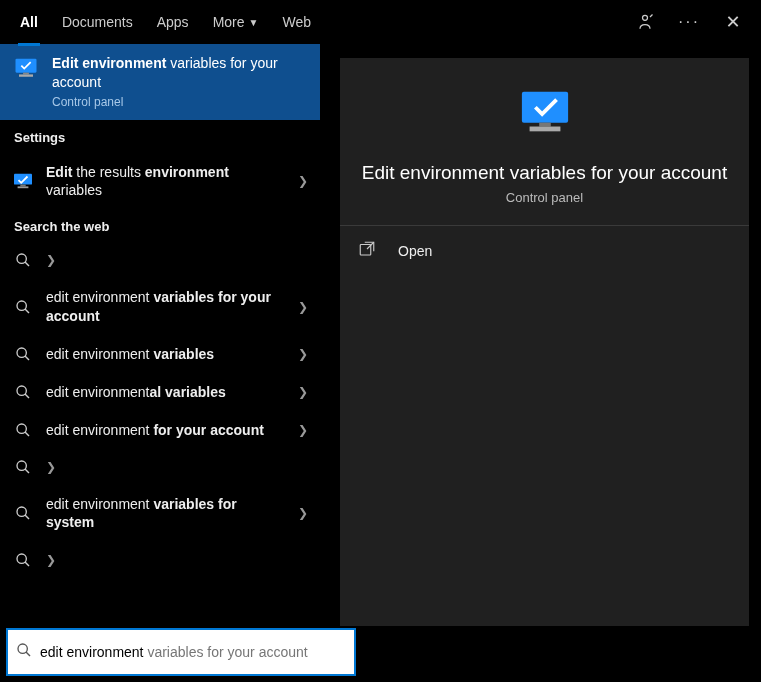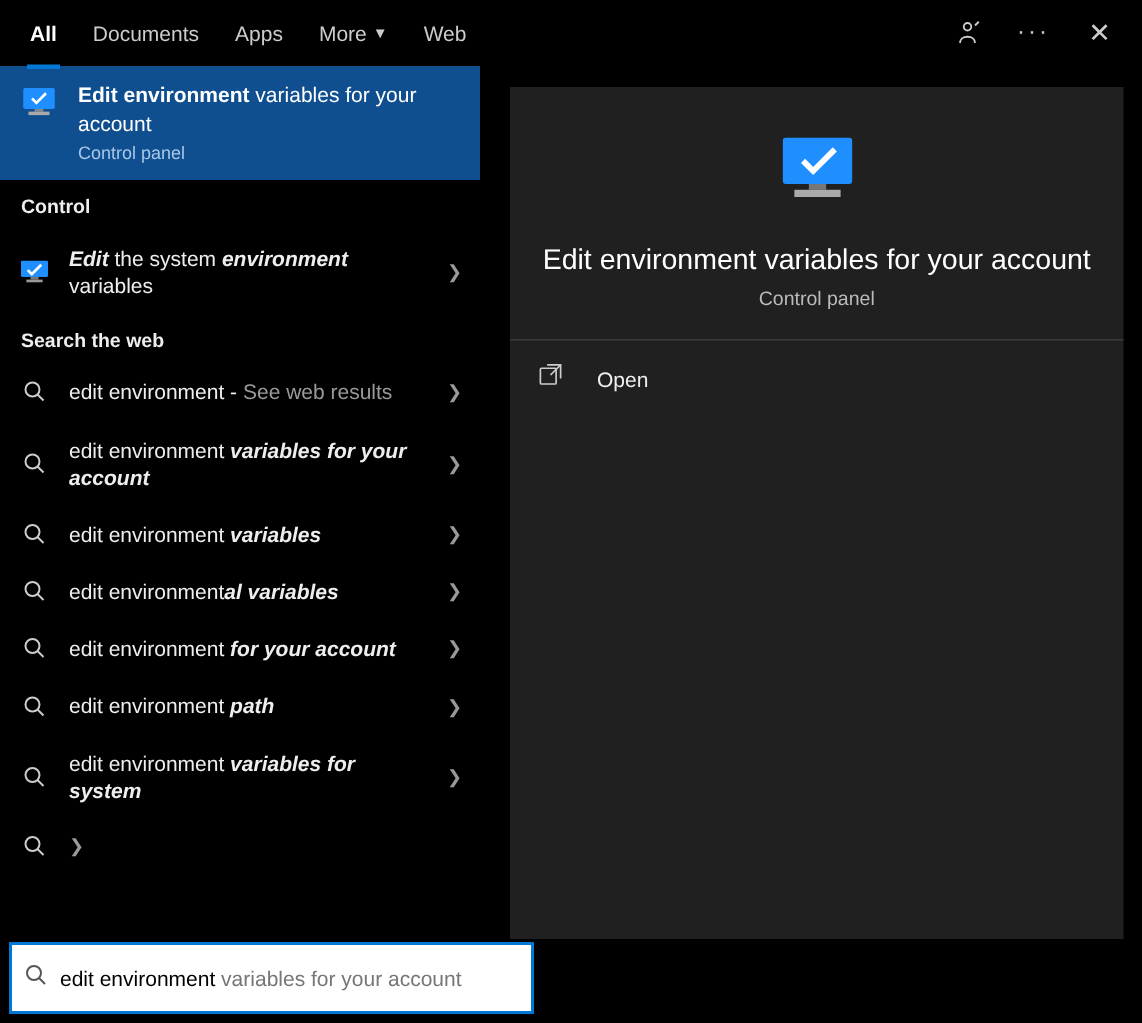--- a/index.html
+++ b/index.html
@@ -19,21 +19,21 @@
     .best { background:#0f4f8f; padding:10px 12px; display:flex; align-items:flex-start; gap:12px; }
     .cp-icon { width:28px; flex:0 0 28px; text-align:center; }
     .cp-icon svg { width:28px; height:28px; }
     .best-text { flex:1; font-size:14px; line-height:1.35; }
     .best-text .title { color:#fff; }
     .best-text .prim { font-weight:600; }
     .best-text .sub { color:#a7c8e8; font-size:12px; margin-top:2px; }
     .row { display:flex; align-items:center; padding:10px 12px; gap:12px; cursor:pointer; }
     .row-icon { width:22px; flex:0 0 22px; display:flex; align-items:center; justify-content:center; }
     .row-text { flex:1; font-size:14px; color:#eee; line-height:1.3; }
-    .row-text .bold { font-weight:600;font-style:italic; }
+    .row-text .bold { font-weight:600; }
     .row-text .dim { color:#9a9a9a; }
     .chev-r { color:#999; font-size:12px; }
     .mag svg { width:16px; height:16px; }
     .right { flex:1; margin:14px 12px 0 20px; background:#202020; display:flex; flex-direction:column; }
     .preview-top { display:flex; flex-direction:column; align-items:center; padding:30px 20px 20px; border-bottom:1px solid #3a3a3a; }
     .preview-title { font-size:19px; margin-top:18px; text-align:center; }
     .preview-sub { font-size:13px; color:#bbb; margin-top:6px; }
     .open-row { display:flex; align-items:center; gap:22px; padding:14px 18px; cursor:pointer; }
     .open-row svg { width:18px; height:18px; }
     .open-row span.lbl { font-size:14px; color:#eee; }
@@ -90,44 +90,43 @@
             <rect x="19" y="28" width="10" height="3" fill="#888"></rect>
             <rect x="12" y="31" width="24" height="4" fill="#aaa"></rect>
           </svg>
       </div>
       <div class="best-text">
         <div class="title"><span class="prim">Edit environment</span><span> variables for your account</span></div>
         <div class="sub">Control panel</div>
       </div>
     </div>
 
-    <div class="section-hdr">Control</div>
+    <div class="section-hdr">Settings</div>
     <div class="row">
       <div class="row-icon">
         <svg viewBox="0 0 24 20" width="22" height="18">
             <rect x="2" y="2" width="20" height="12" rx="1" fill="#1f8fff"></rect>
             <path d="M7 9l3 3 7-7" stroke="#fff" stroke-width="2" fill="none"></path>
             <rect x="9" y="14" width="6" height="2" fill="#777"></rect>
             <rect x="6" y="16" width="12" height="2" fill="#999"></rect>
           </svg>
       </div>
-      <div class="row-text"><span class="bold">Edit</span><span> the system </span><span class="bold">environment</span><span> variables</span></div>
+      <div class="row-text"><span class="bold">Edit</span><span> the results </span><span class="bold">environment</span><span> variables</span></div>
       <span class="chev-r">❯</span>
     </div>
 
     <div class="section-hdr">Search the web</div>
     <div id="web-list">
         <div class="row">
           <div class="row-icon mag">
             <svg viewBox="0 0 24 24" fill="none" stroke="#ccc" stroke-width="2">
               <circle cx="10" cy="10" r="7"></circle>
               <path d="M15 15l6 6"></path>
             </svg>
           </div>
-          <div class="row-text"><span>edit environment</span><span> - </span><span class="dim">See web results</span></div>
           <span class="chev-r">❯</span>
         </div>
         <div class="row">
           <div class="row-icon mag">
             <svg viewBox="0 0 24 24" fill="none" stroke="#ccc" stroke-width="2">
               <circle cx="10" cy="10" r="7"></circle>
               <path d="M15 15l6 6"></path>
             </svg>
           </div>
           <div class="row-text"><span>edit environment </span><span class="bold">variables for your account</span></div>
@@ -163,21 +162,20 @@
           <div class="row-text"><span>edit environment </span><span class="bold">for your account</span></div>
           <span class="chev-r">❯</span>
         </div>
         <div class="row">
           <div class="row-icon mag">
             <svg viewBox="0 0 24 24" fill="none" stroke="#ccc" stroke-width="2">
               <circle cx="10" cy="10" r="7"></circle>
               <path d="M15 15l6 6"></path>
             </svg>
           </div>
-          <div class="row-text"><span>edit environment </span><span class="bold">path</span></div>
           <span class="chev-r">❯</span>
         </div>
         <div class="row">
           <div class="row-icon mag">
             <svg viewBox="0 0 24 24" fill="none" stroke="#ccc" stroke-width="2">
               <circle cx="10" cy="10" r="7"></circle>
               <path d="M15 15l6 6"></path>
             </svg>
           </div>
           <div class="row-text"><span>edit environment </span><span class="bold">variables for system</span></div>

